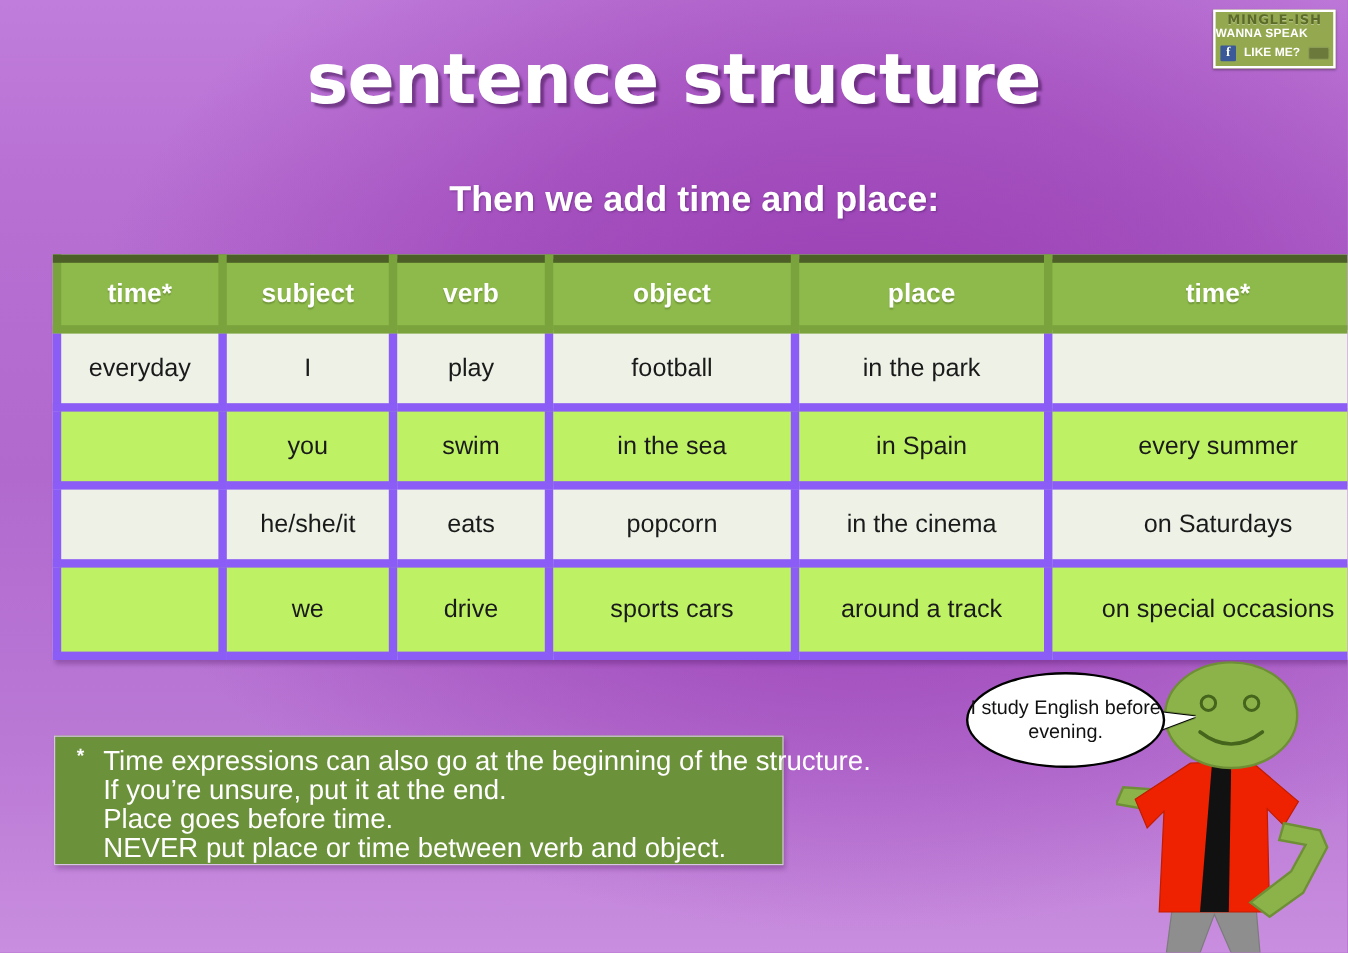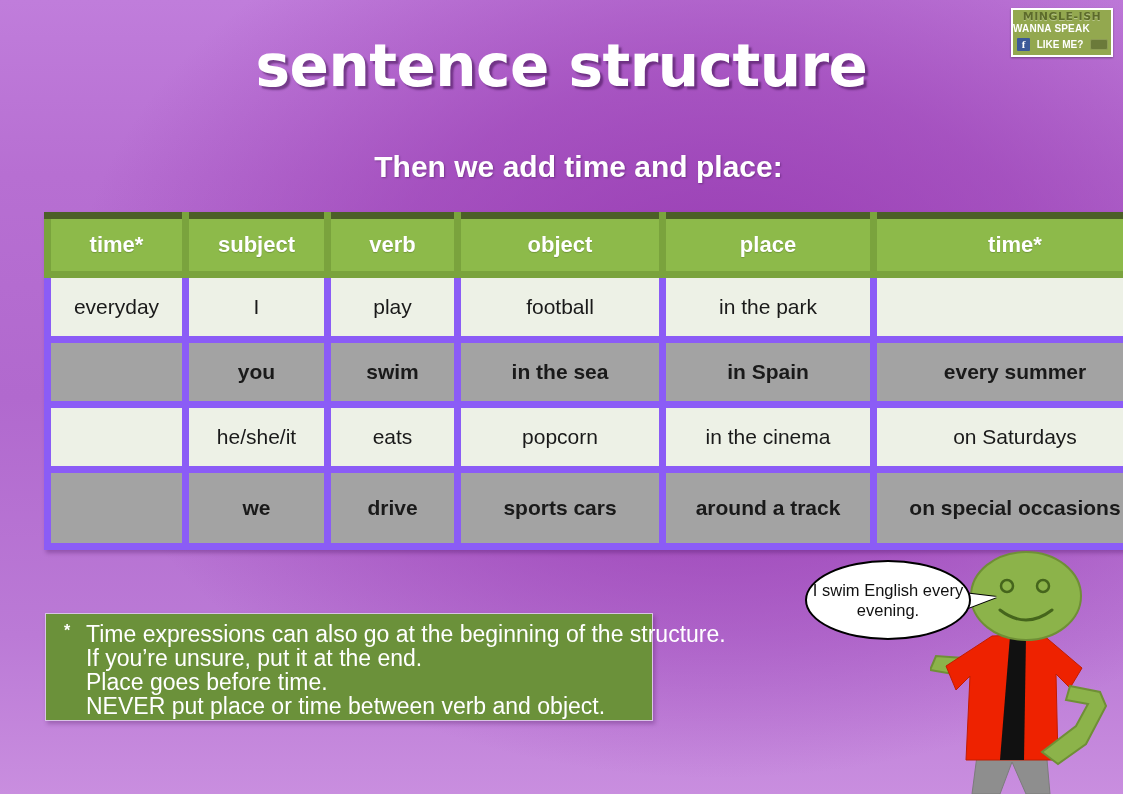--- a/index.html
+++ b/index.html
@@ -149,22 +149,21 @@
     font-size: 22px;
     height: 40px;
     border-color: #7aa33d;
     border-top-color: #4c5f27;
     text-shadow: 0 1px 1px rgba(0,0,0,0.18);
   }
   #grammar-table tbody tr.alt td {
     background: #edf1e6;
   }
   #grammar-table tbody tr.plain td {
-    background: #a3a3a3;
-    font-weight: bold;
+    background: #bef264;
   }
   #grammar-table tbody td {
     height: 46px;
   }
   #grammar-table tbody tr:last-child td {
     height: 58px;
   }
   .c0 { width: 123px; }
   .c1 { width: 127px; }
   .c2 { width: 115px; }
@@ -325,21 +324,21 @@
         <div class="nline">Time expressions can also go at the beginning of the structure.</div>
         <div class="nline">If you’re unsure, put it at the end.</div>
         <div class="nline">Place goes before time.</div>
         <div class="nline">NEVER put place or time between verb and object.</div>
       </div>
     </div>
   </div>
 
   <div id="bubble-tail"></div>
   <div id="speech-bubble">
-    <div class="bubble-text">I swim English every evening.</div>
+    <div class="bubble-text">I study English before evening.</div>
   </div>
 
   <svg id="character" viewBox="0 0 193 246" xmlns="http://www.w3.org/2000/svg">
 
     <polygon points="62,112 6,108 0,122 58,132 74,148 84,132" fill="#8cb34a" stroke="#6f8f36" stroke-width="2"></polygon>
 
     <polygon points="48,200 116,200 120,246 96,246 82,214 70,246 42,246" fill="#8e8e8e" stroke="#7c7c7c" stroke-width="1"></polygon>
 
     <polygon points="62,88 112,86 152,120 140,140 126,126 128,212 36,212 40,128 26,142 16,118" fill="#ee2200" stroke="#c21c00" stroke-width="1"></polygon>
 

